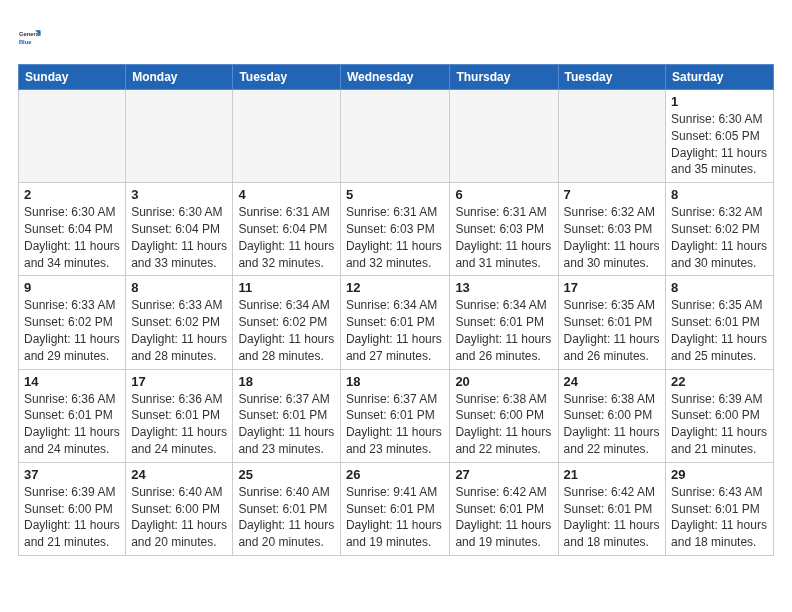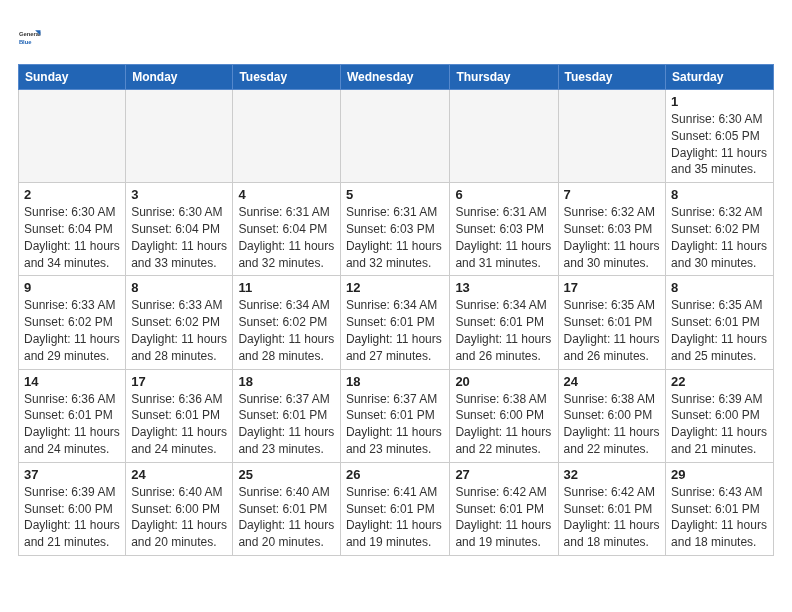--- a/index.html
+++ b/index.html
@@ -309,34 +309,34 @@
           </td>
           <td>
             <span class="day-number">25</span>
             <div class="day-info" style="white-space: pre-line;">Sunrise: 6:40 AM
 Sunset: 6:01 PM
 Daylight: 11 hours
 and 20 minutes.</div>
           </td>
           <td>
             <span class="day-number">26</span>
-            <div class="day-info" style="white-space: pre-line;">Sunrise: 6:41 AM
+            <div class="day-info" style="white-space: pre-line;">Sunrise: 9:41 AM
 Sunset: 6:01 PM
 Daylight: 11 hours
 and 19 minutes.</div>
           </td>
           <td>
             <span class="day-number">27</span>
             <div class="day-info" style="white-space: pre-line;">Sunrise: 6:42 AM
 Sunset: 6:01 PM
 Daylight: 11 hours
 and 19 minutes.</div>
           </td>
           <td>
-            <span class="day-number">32</span>
+            <span class="day-number">21</span>
             <div class="day-info" style="white-space: pre-line;">Sunrise: 6:42 AM
 Sunset: 6:01 PM
 Daylight: 11 hours
 and 18 minutes.</div>
           </td>
           <td>
             <span class="day-number">29</span>
             <div class="day-info" style="white-space: pre-line;">Sunrise: 6:43 AM
 Sunset: 6:01 PM
 Daylight: 11 hours

